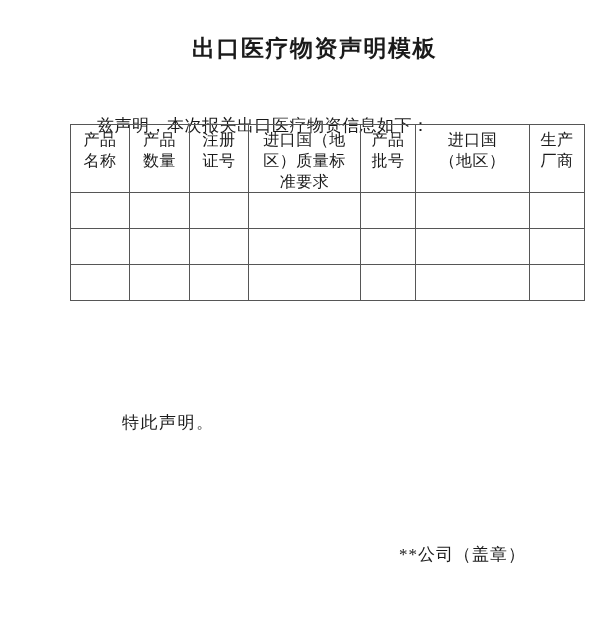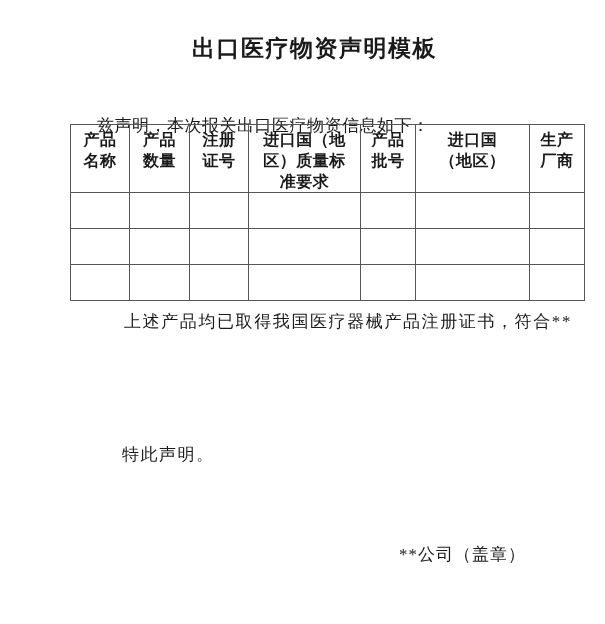--- a/index.html
+++ b/index.html
@@ -31,21 +31,21 @@
   }
   table.decl-table {
     position: absolute;
     top: 112px; left: 58px;
     width: 514px;
     border-collapse: collapse;
     table-layout: fixed;
   }
   table.decl-table th, table.decl-table td {
     border: 1.5px solid #565656;
-    font-weight: bold;
+    font-weight: normal;
   }
   table.decl-table th {
     font-size: 16px;
     line-height: 21px;
     text-align: center;
     vertical-align: top;
     padding-top: 4px;
     white-space: pre-line;
     letter-spacing: 0.5px;
     height: 68px;
@@ -58,21 +58,21 @@
     top: 290px; left: 57px;
     width: 500px;
     font-size: 17px;
     line-height: 34px;
     letter-spacing: 1.6px;
   }
   .para .p-line { display: block; white-space: nowrap; }
   .para .p-line.indented { text-indent: 52px; }
   .closing-line {
     position: absolute;
-    top: 431px; left: 110px;
+    top: 399px; left: 110px;
     font-size: 17px;
     letter-spacing: 1.5px;
   }
   .signature-block {
     position: absolute;
     top: 530px; left: 384px;
     font-size: 17px;
     letter-spacing: 1px;
   }
   .signature-block .sig-line {
@@ -144,21 +144,20 @@
         <td></td>
         <td></td>
         <td></td>
         <td></td>
         <td></td>
       </tr>
     </tbody>
   </table>
 
   <div class="para">
-    <span class="p-line indented">上述产品均已取得我国医疗器械产品注册证书，符合**</span>
   </div>
 
   <div class="closing-line">特此声明。</div>
 
   <div class="signature-block">
     <span class="sig-line">**公司（盖章）</span>
   </div>
 
 </div>
 

